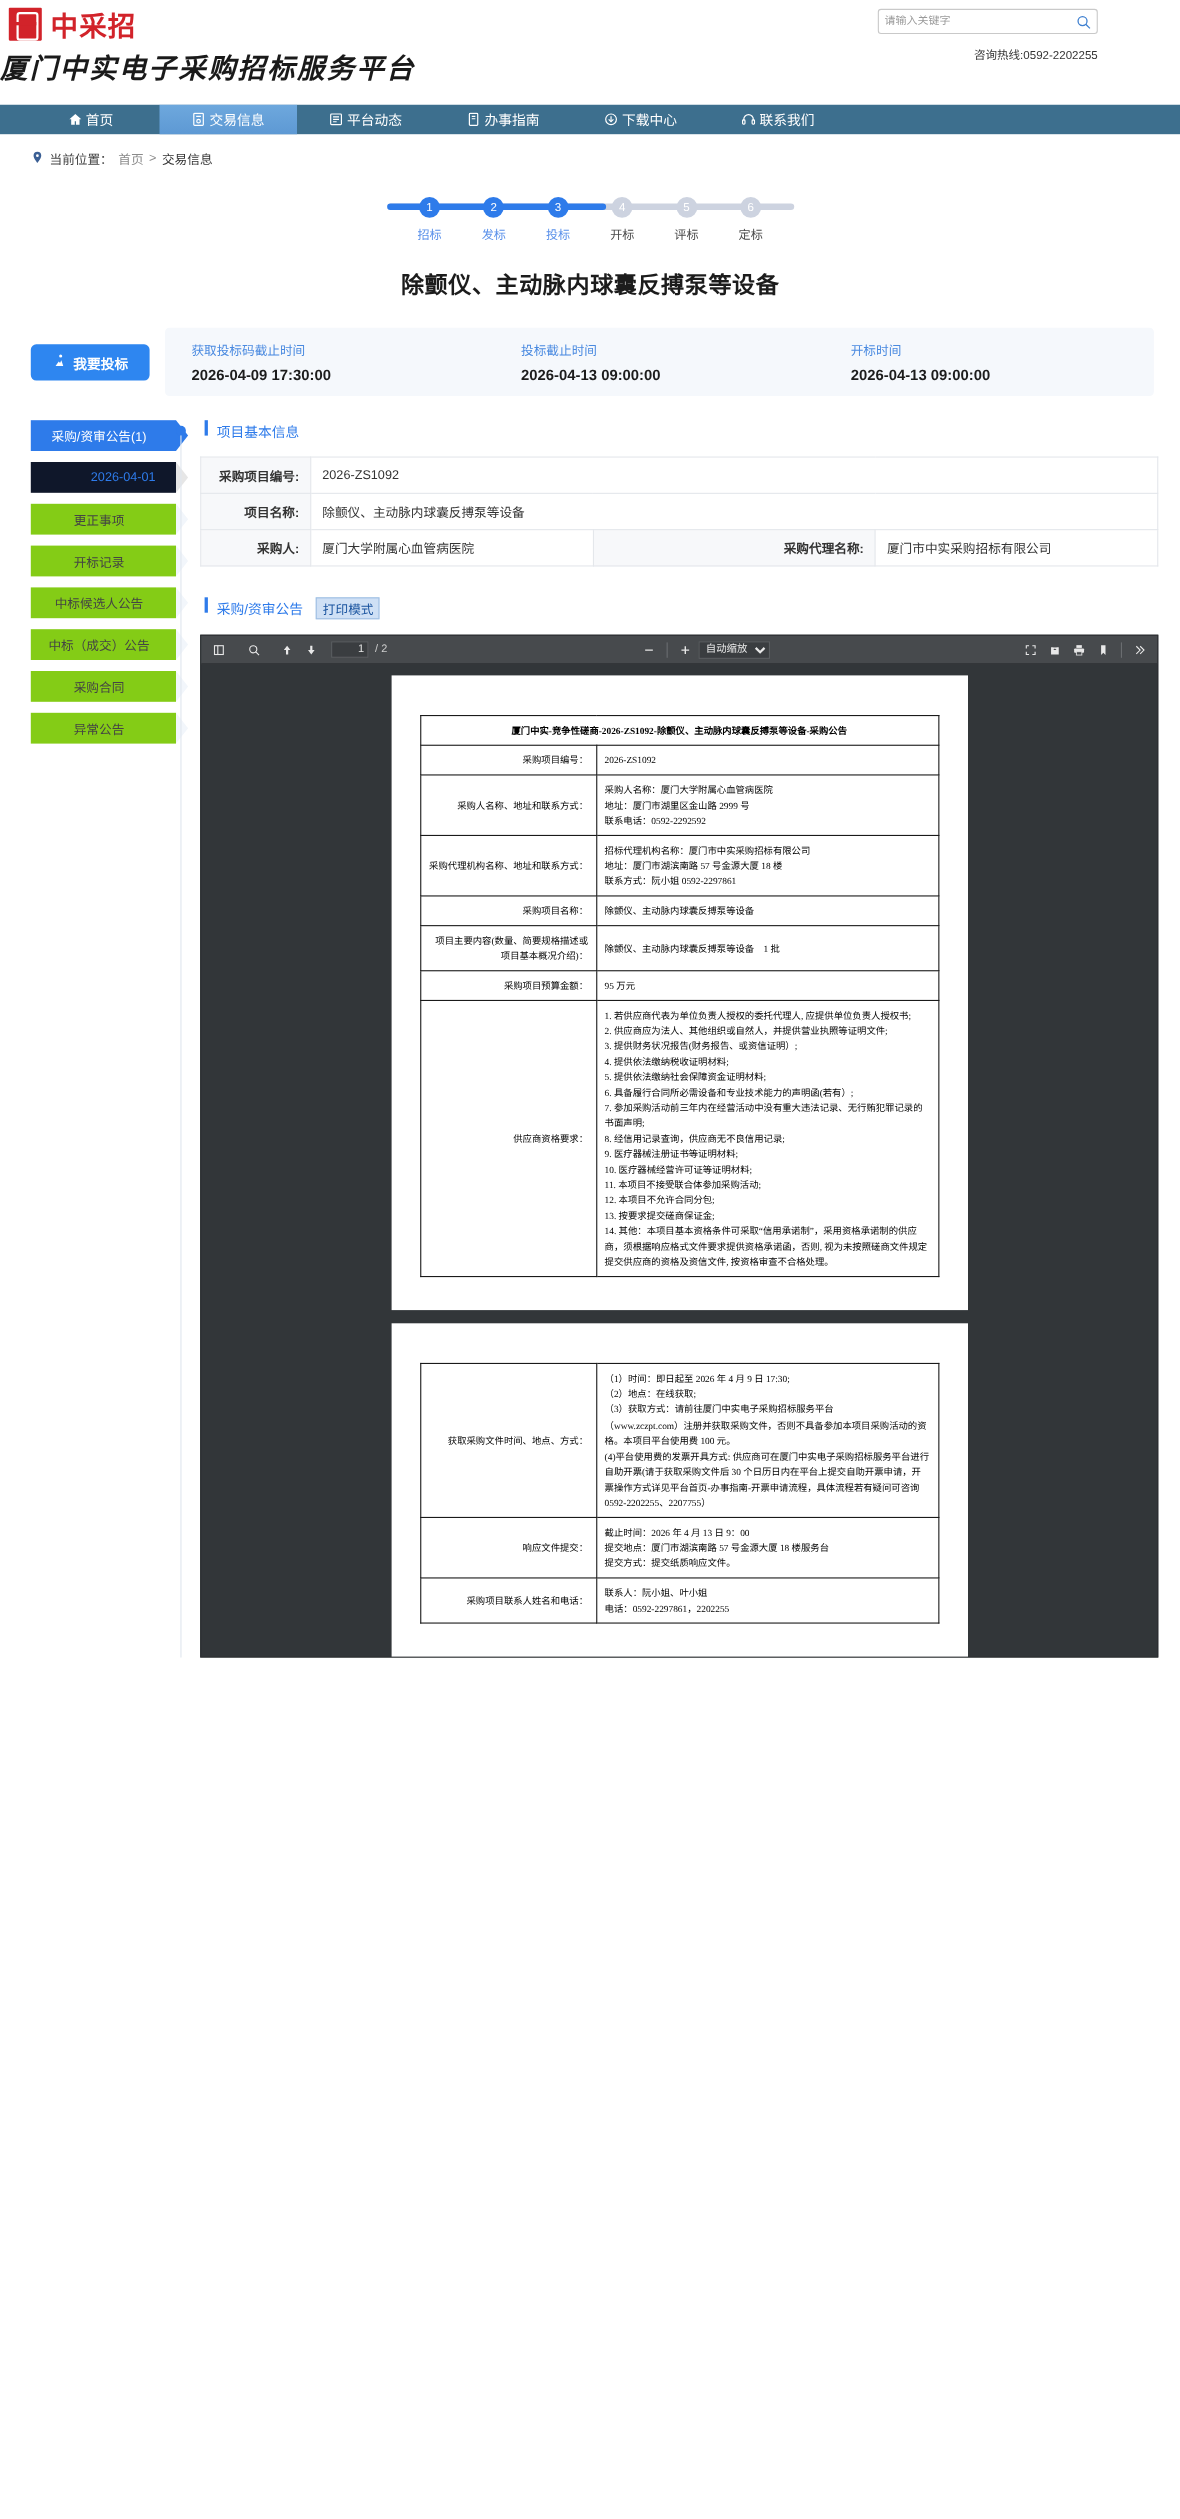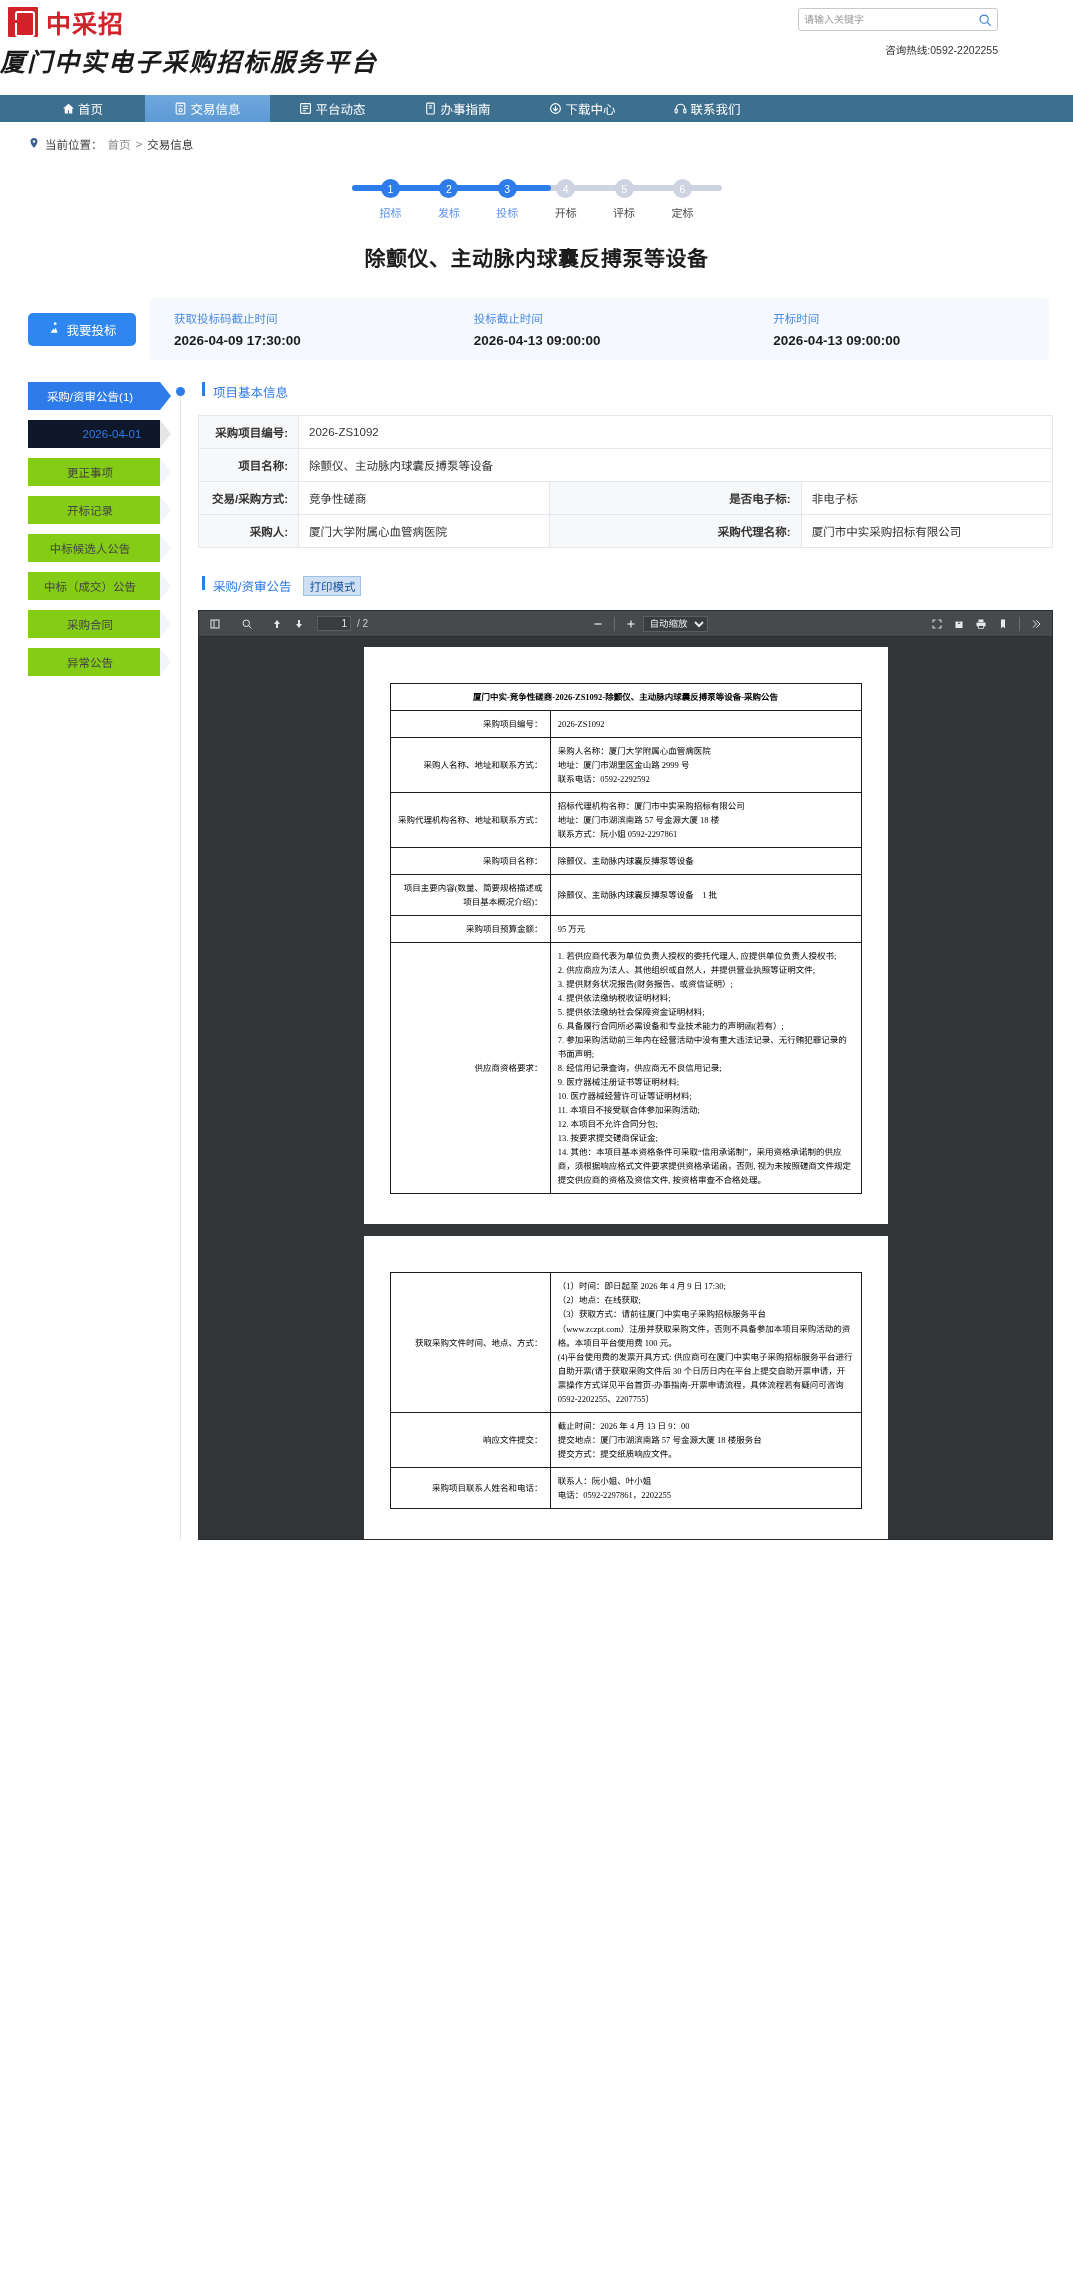--- a/index.html
+++ b/index.html
@@ -222,39 +222,40 @@
     border-radius: 5px;
     font-size: 12.5px;
     display: flex;
     align-items: center;
     justify-content: center;
     gap: 5px;
     cursor: pointer;
     flex: none;
     align-self: center;
     font-family: "Liberation Sans", sans-serif;
+    font-weight: bold;
   }
   .bid-btn svg { width: 14px; height: 14px; }
   .deadlines {
     flex: 1;
     background: #f5f8fc;
     border-radius: 4px;
     display: flex;
     padding: 12px 0 12px 0;
   }
   .deadline-cell { flex: 1; padding-left: 24px; }
   .deadline-label { font-size: 11.5px; color: #4a8ae0; margin-bottom: 7px; }
   .deadline-value { font-size: 13.5px; font-weight: bold; color: #1c1c1c; }
 
   
   .content-wrap {
     display: flex;
     align-items: flex-start;
     padding: 0 20px 0 20px;
-    gap: 16px;
+    gap: 0;
   }
   
   .side-menu { width: 140px; flex: none; padding-left: 8px; }
   .side-item {
     position: relative;
     height: 28px;
     background: #84cc16;
     margin-bottom: 10px;
     display: flex;
     align-items: center;
@@ -625,26 +626,20 @@
 
     <table class="info-table">
       <tbody>
           <tr>
         <td class="ikey">采购项目编号:</td>
         <td class="ival" colspan="3">2026-ZS1092</td>
       </tr>
       <tr>
         <td class="ikey">项目名称:</td>
         <td class="ival" colspan="3">除颤仪、主动脉内球囊反搏泵等设备</td>
-      </tr>
-      <tr>
-        <td class="ikey">交易/采购方式:</td>
-        <td class="ival">竞争性磋商</td>
-        <td class="ikey">是否电子标:</td>
-        <td class="ival">非电子标</td>
       </tr>
       <tr>
         <td class="ikey">采购人:</td>
         <td class="ival">厦门大学附属心血管病医院</td>
         <td class="ikey">采购代理名称:</td>
         <td class="ival">厦门市中实采购招标有限公司</td>
       </tr>
     </tbody>
       </table>
 

